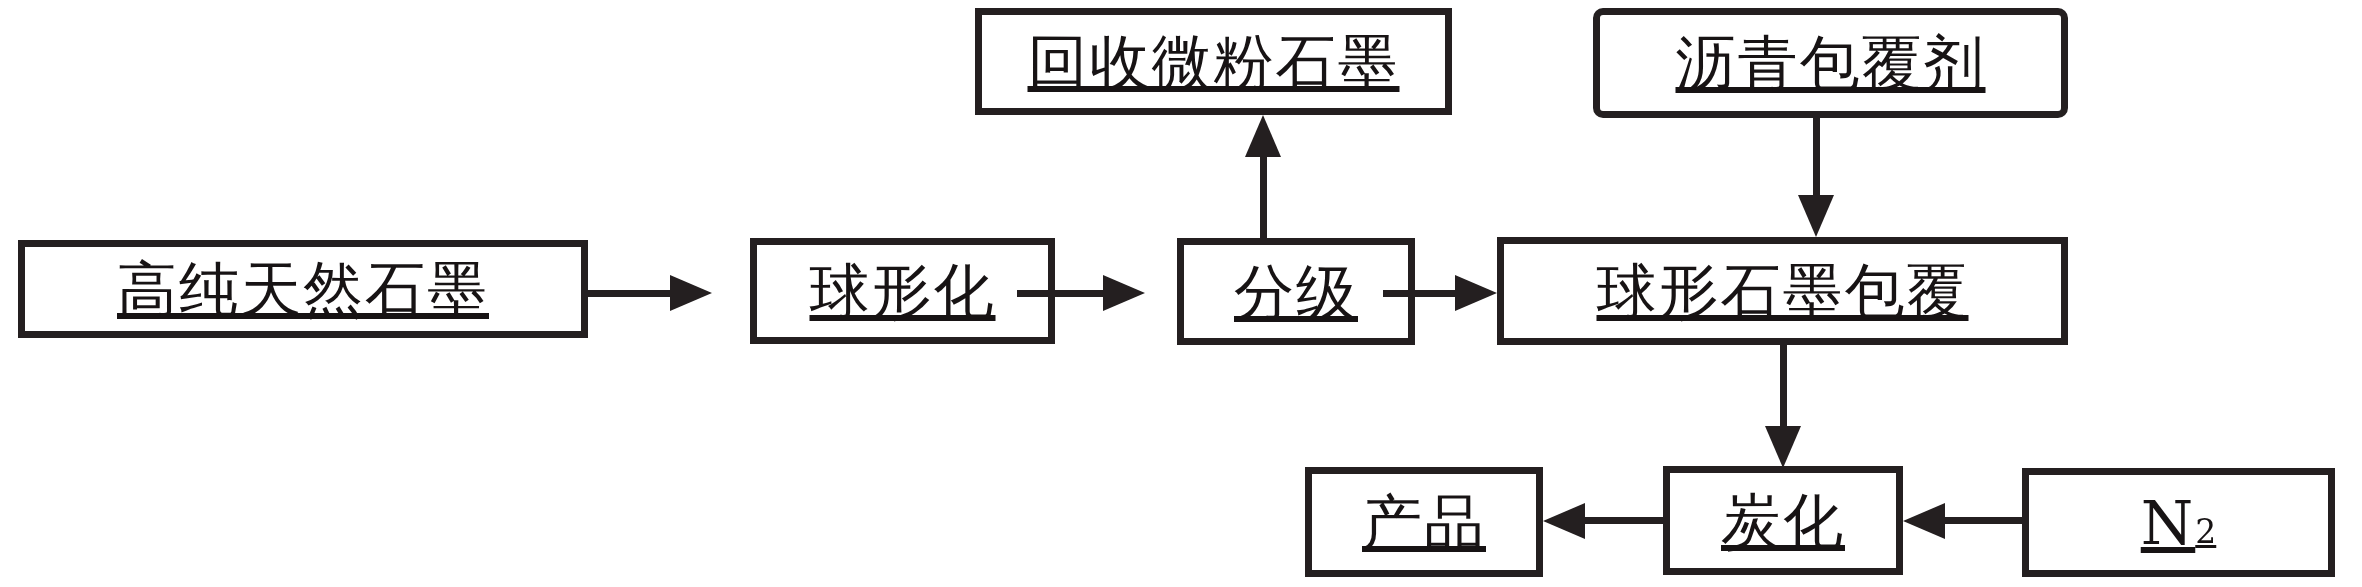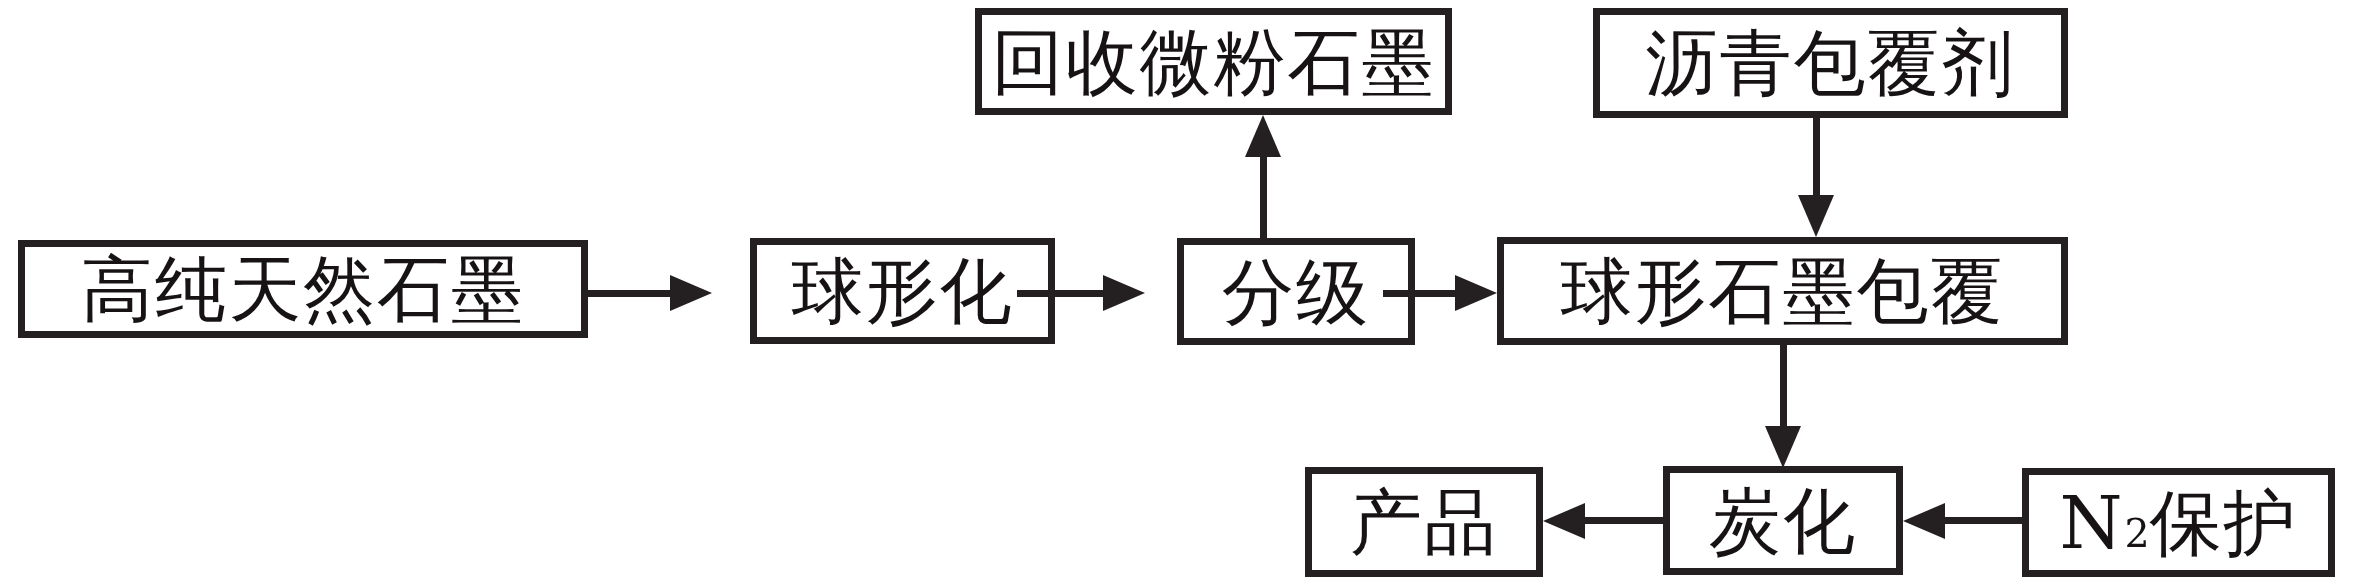--- a/index.html
+++ b/index.html
@@ -16,25 +16,26 @@
     font-family: "DejaVu Serif", "Liberation Serif", serif;
   }
   .box {
     position: absolute;
     box-sizing: border-box;
     background: #ffffff;
     border: 7px solid #241f20;
     display: flex;
     align-items: center;
     justify-content: center;
-    font-size: 72px;
+    font-size: 60px;
     line-height: 1;
     color: #171314;
     letter-spacing: 2px;
     white-space: nowrap;
+    text-decoration: underline;
   }
   .sub {
     font-size: 0.55em;
     position: relative;
     top: 0.28em;
     letter-spacing: 0;
   }
   .hline {
     position: absolute;
     height: 7px;
@@ -71,38 +72,37 @@
     border-right: 18px solid transparent;
   }
 </style>
 </head>
 <body>
 
 <div id="canvas">
 
   <div class="box" style="left:975px; top:8px; width:477px; height:107px;">回收微粉石墨</div>
 
-  <div class="box" style="left:1593px; top:8px; width:475px; height:110px;">沥青包覆剂</div>
+  <div class="box" style="left:1593px; top:8px; width:475px; height:110px;border-radius:10px;">沥青包覆剂</div>
 
   <div class="box" style="left:18px; top:240px; width:570px; height:98px;">高纯天然石墨</div>
 
   <div class="box" style="left:712px; top:238px; width:305px; height:106px;margin-left:38px;">球形化</div>
 
   <div class="box" style="left:1177px; top:238px; width:238px; height:107px;">分级</div>
 
   <div class="box" style="left:1497px; top:237px; width:571px; height:108px;">球形石墨包覆</div>
 
   <div class="box" style="left:1305px; top:467px; width:238px; height:110px;text-align:center;">产品</div>
 
   <div class="box" style="left:1663px; top:466px; width:240px; height:109px;">炭化</div>
 
   <div class="box" style="left:2022px; top:468px; width:313px; height:109px;">
     <span>N</span>
       <span class="sub">2</span>
-      <span>保护</span>
   </div>
 
   <div class="hline" style="left:588px; top:290px; width:82px;"></div>
   <div class="head head-right" style="left:670px; top:275px;"></div>
 
   <div class="hline" style="left:1017px; top:290px; width:86px;"></div>
   <div class="head head-right" style="left:1103px; top:275px;"></div>
 
   <div class="vline" style="left:1260px; top:157px; height:81px;"></div>
   <div class="head head-up" style="left:1245px; top:115px;"></div>

